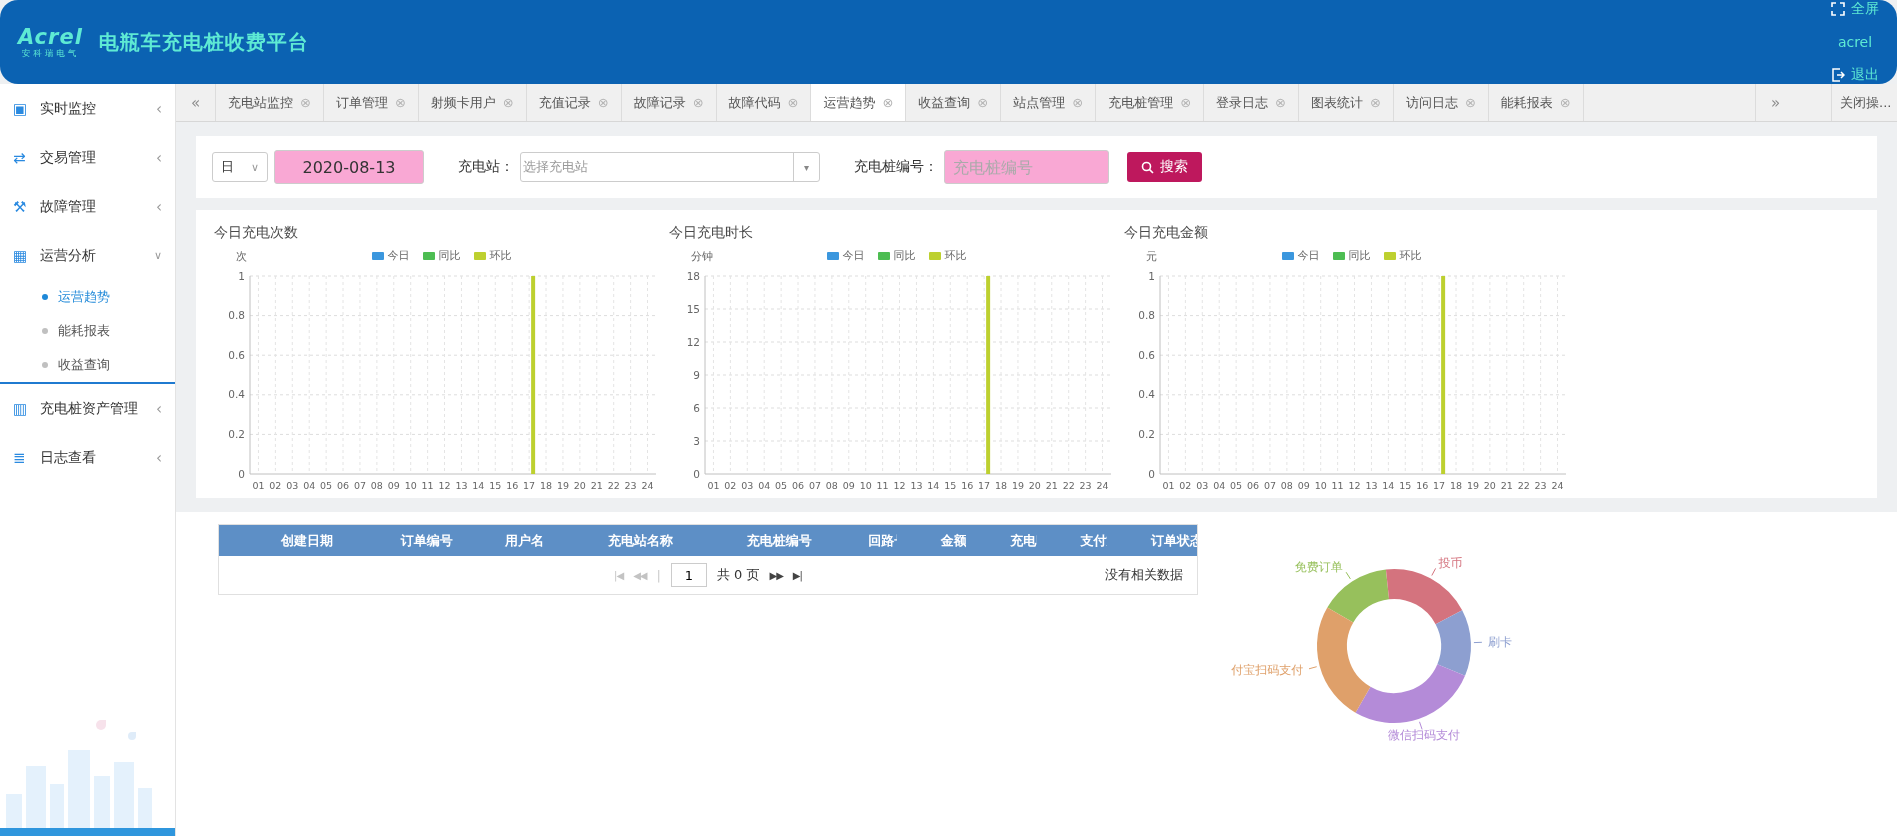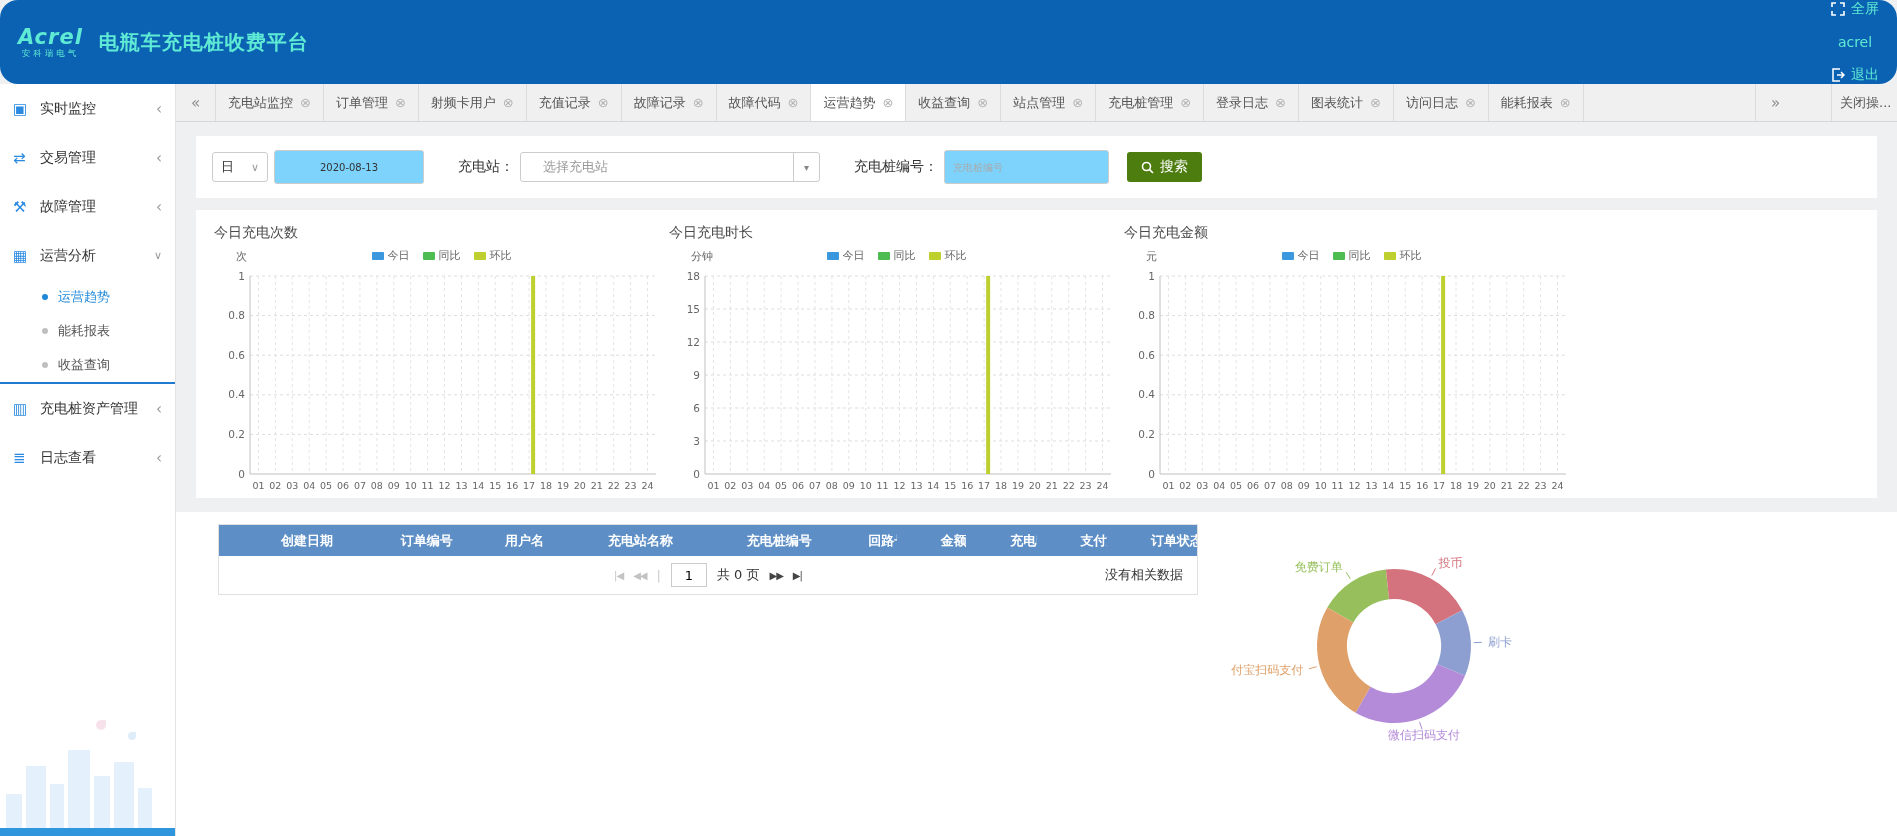--- a/index.html
+++ b/index.html
@@ -45,28 +45,28 @@
   .tab-close { color:#b3b3b3; font-size:13px; }
   .close-menu { width:66px; display:flex; align-items:center; padding-left:8px; border-left:1px solid #dcdcdc; color:#555; cursor:pointer; overflow:hidden; white-space:nowrap;margin-left:36px; }
 
   .page { flex:1; padding:14px 20px 0; display:flex; flex-direction:column; min-height:0; }
 
   
   .filter-card { flex:0 0 62px; background:#fff; display:flex; align-items:center; padding:0 16px; }
   .sel { height:30px; border:1px solid #ccc; border-radius:3px; background:#fff; display:flex; align-items:center; font-size:13px; color:#333; cursor:pointer; }
   .sel.small { width:56px; padding:0 8px; justify-content:space-between; }
   .sel .caret { color:#999; font-size:11px; }
-  .inp { height:30px; border:1px solid #ccc; border-radius:3px; font-size:10px; color:#333; padding:16px 8px; font-family:inherit; background:#7dd3fc; }
+  .inp { height:30px; border:1px solid #ccc; border-radius:3px; font-size:16px; color:#333; padding:16px 8px; font-family:inherit; background:#f9a8d4; }
   .inp.date { width:150px; text-align:center; margin-left:6px; }
   .flabel { font-size:14px; color:#333; margin-left:34px; margin-right:6px; }
-  .sel.wide { width:300px; padding-left:22px; color:#999; justify-content:space-between; }
+  .sel.wide { width:300px; padding-left:2px; color:#999; justify-content:space-between; }
   .sel.wide .arrow-box { width:26px; height:100%; border-left:1px solid #ccc; display:flex; align-items:center; justify-content:center; color:#888; font-size:10px; }
   .inp.pile { width:165px; }
   .inp.pile::placeholder { color:#aaa; }
-  .search-btn { margin-left:18px; height:30px; background:#4d7c0f; color:#fff; border:none; border-radius:3px; font-size:14px; padding:0 14px; display:flex; align-items:center; gap:6px; cursor:pointer; font-family:inherit; }
+  .search-btn { margin-left:18px; height:30px; background:#be185d; color:#fff; border:none; border-radius:3px; font-size:14px; padding:0 14px; display:flex; align-items:center; gap:6px; cursor:pointer; font-family:inherit; }
 
   
   .charts-card { flex:0 0 288px; background:#fff; margin-top:12px; padding:14px 0 0 18px; display:flex; }
   .chart { width:455px; flex:0 0 455px; }
   .chart-title { font-size:14px; color:#4a4a4a; margin-bottom:4px; }
   .chart-head { position:relative; height:20px; margin-bottom:2px; }
   .chart-unit { position:absolute; left:22px; top:3px; font-size:11px; color:#666; }
   .legend { position:absolute; left:50%; top:2px; transform:translateX(-50%); display:flex; gap:13px; }
   .legend-item { display:flex; align-items:center; gap:4px; font-size:11px; color:#666; white-space:nowrap;justify-content:center; }
   .legend-swatch { width:12px; height:8px; border-radius:1px; display:inline-block; }

